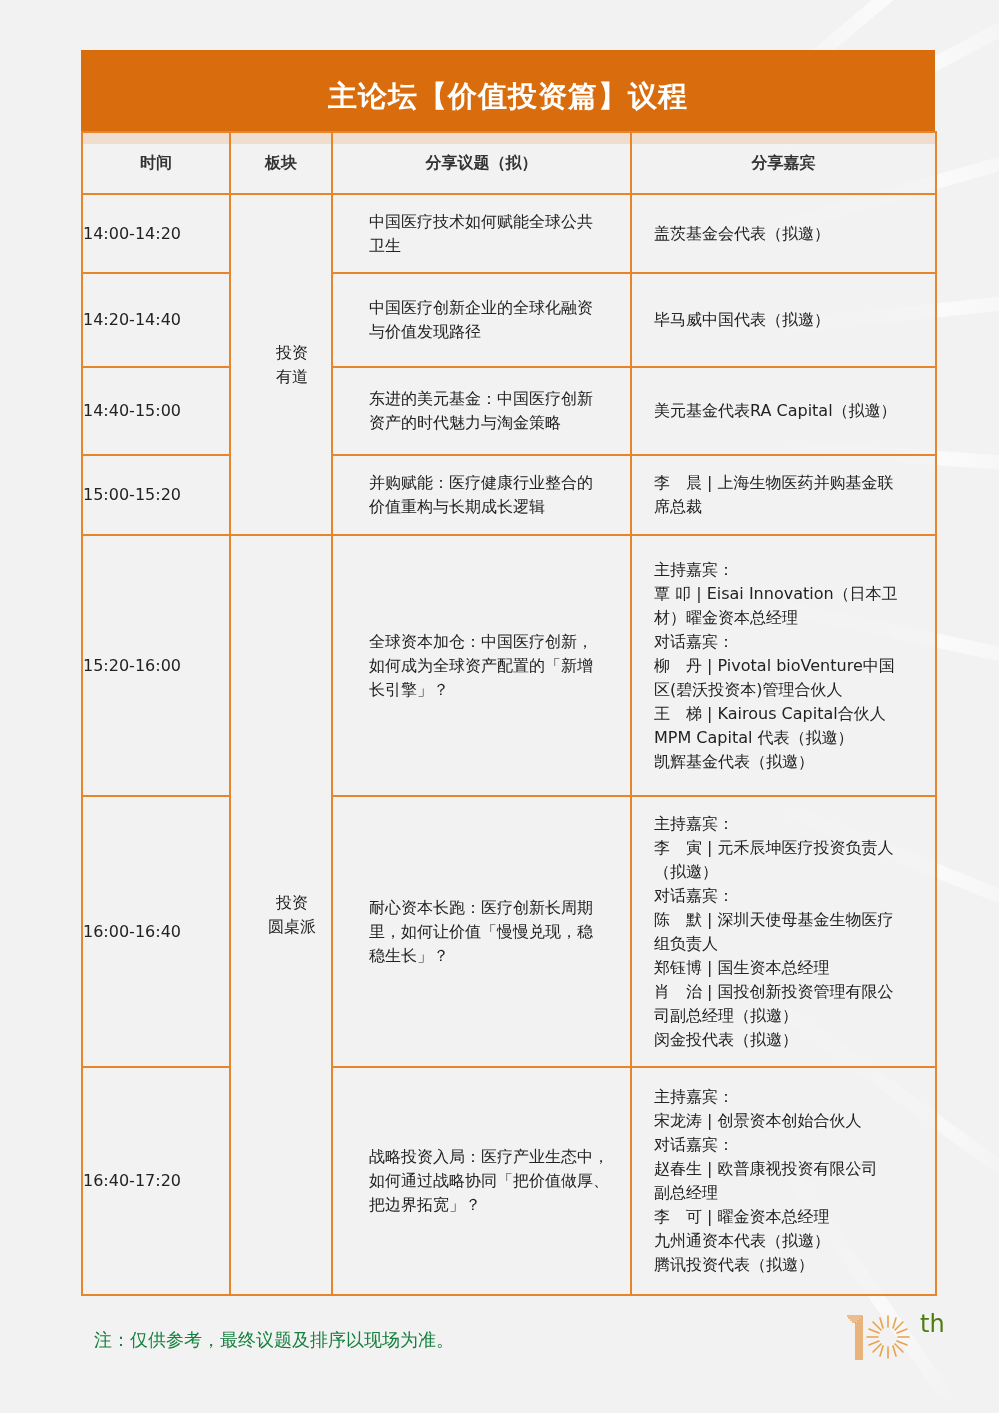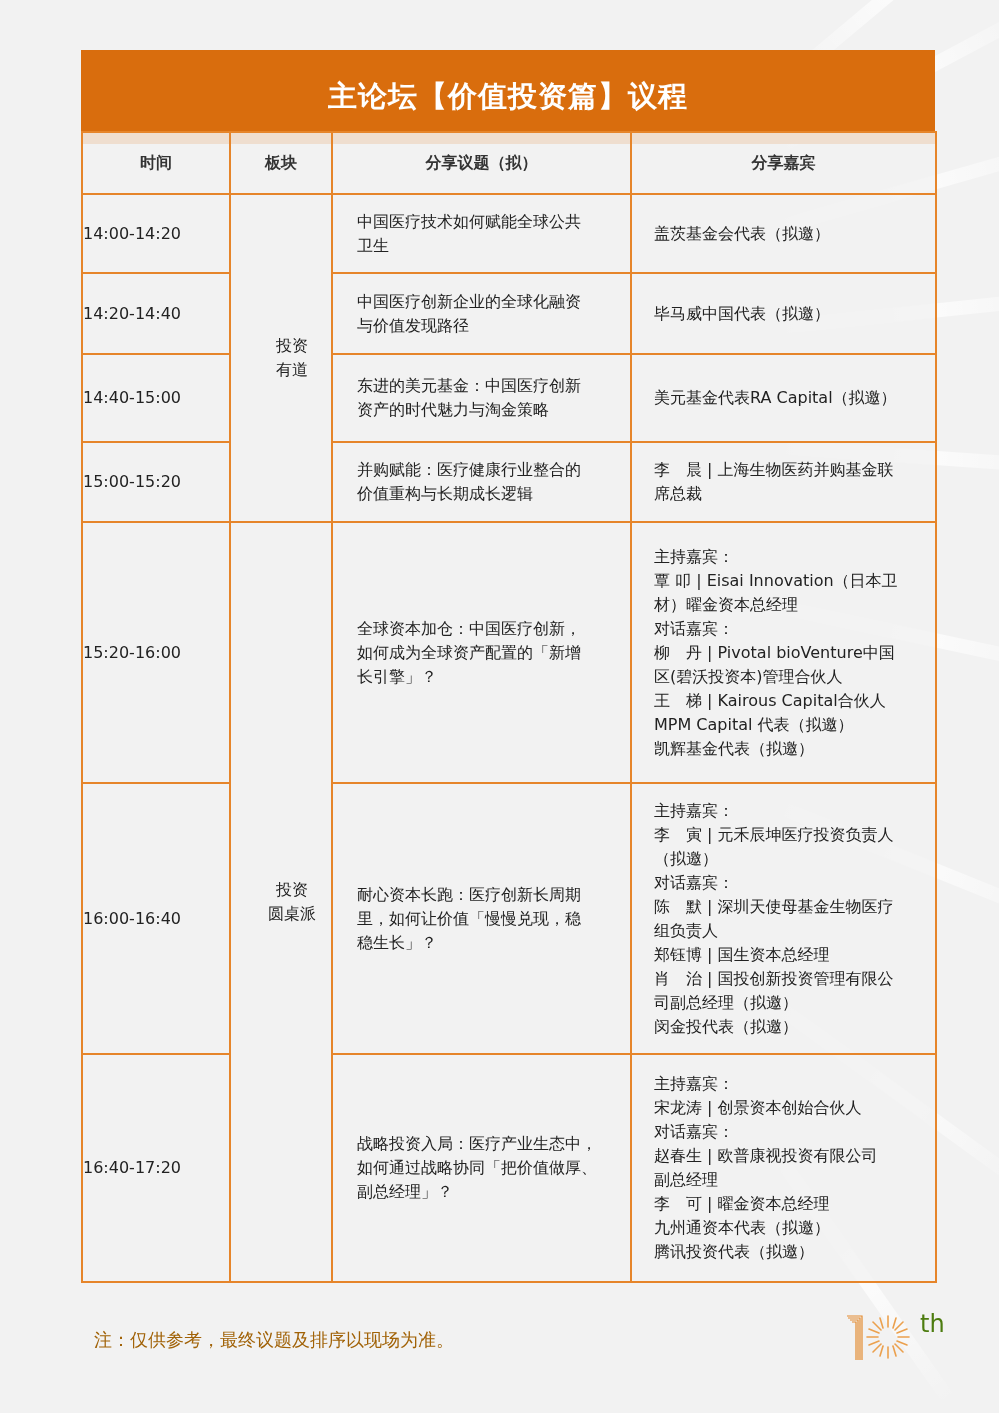--- a/index.html
+++ b/index.html
@@ -33,26 +33,26 @@
   table.agenda td, table.agenda th {
     border: 2px solid #e6852a;
     font-size: 16px; line-height: 24px; color: #222;
     vertical-align: middle;
   }
   table.agenda th {
     height: 62px; font-weight: bold; text-align: center; font-size: 16px; color: #333; border-radius: 10px;
   }
   td.time { text-align: left; }
   td.section { text-align: center; padding-left: 22px; }
-  td.topic { padding: 0 24px 0 24px; text-align: left; }
+  td.topic { padding: 0 24px 0 36px; text-align: left; }
   td.speakers { padding: 0 18px 0 22px; text-align: left; margin-top: 8px; }
   .line { display: block; white-space: nowrap; }
   .note {
     position: absolute; left: 94px; top: 1328px;
-    font-size: 18px; color: #a16207;
+    font-size: 18px; color: #15803d;
   }
   .logo {
     position: absolute; left: 846px; top: 1312px; width: 110px; height: 50px;
   }
   .logo .th {
     position: absolute; left: 74px; top: -2px; font-size: 24px; color: #4d7c0f;
     font-family: "DejaVu Sans", sans-serif;
   }
 </style>
 </head>
@@ -99,21 +99,21 @@
       </td>
       <td class="topic">
         <span class="line">中国医疗技术如何赋能全球公共</span>
         <span class="line">卫生</span>
       </td>
       <td class="speakers">
         <span class="line">盖茨基金会代表（拟邀）</span>
       </td>
     </tr>
 
-    <tr style="height:81px">
+    <tr style="height:94px">
       <td class="time">14:20-14:40</td>
       <td class="topic">
         <span class="line">中国医疗创新企业的全球化融资</span>
         <span class="line">与价值发现路径</span>
       </td>
       <td class="speakers">
         <span class="line">毕马威中国代表（拟邀）</span>
       </td>
     </tr>
 
@@ -183,21 +183,21 @@
         <span class="line">司副总经理（拟邀）</span>
         <span class="line">闵金投代表（拟邀）</span>
       </td>
     </tr>
 
     <tr style="height:228px">
       <td class="time">16:40-17:20</td>
       <td class="topic">
         <span class="line">战略投资入局：医疗产业生态中，</span>
         <span class="line">如何通过战略协同「把价值做厚、</span>
-        <span class="line">副总经理」？</span>
+        <span class="line">把边界拓宽」？</span>
       </td>
       <td class="speakers">
         <span class="line">主持嘉宾：</span>
         <span class="line">宋龙涛 | 创景资本创始合伙人</span>
         <span class="line">对话嘉宾：</span>
         <span class="line">赵春生 | 欧普康视投资有限公司</span>
         <span class="line">副总经理</span>
         <span class="line">李　可 | 曜金资本总经理</span>
         <span class="line">九州通资本代表（拟邀）</span>
         <span class="line">腾讯投资代表（拟邀）</span>

